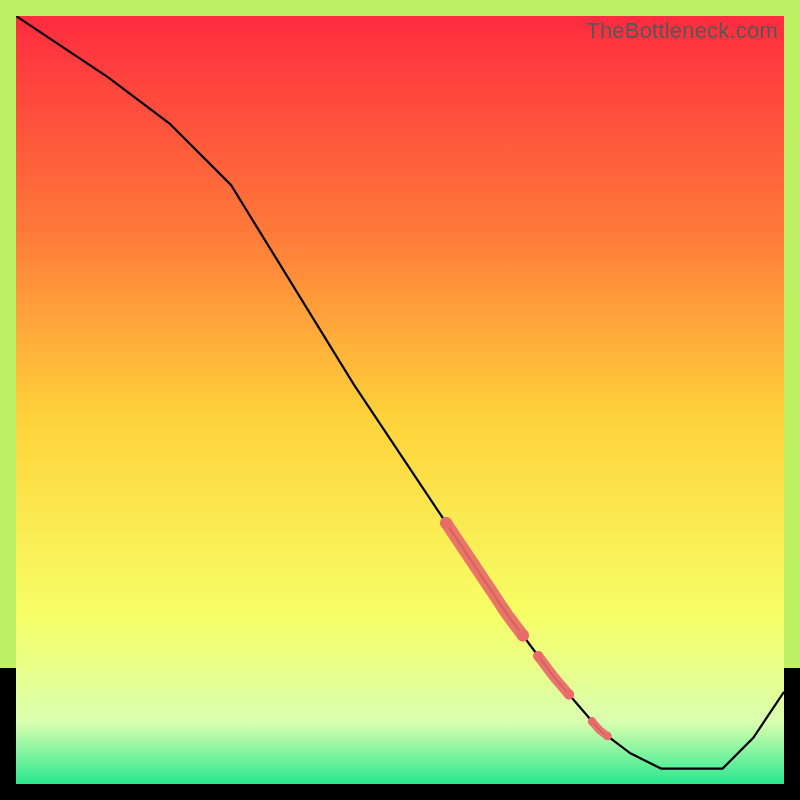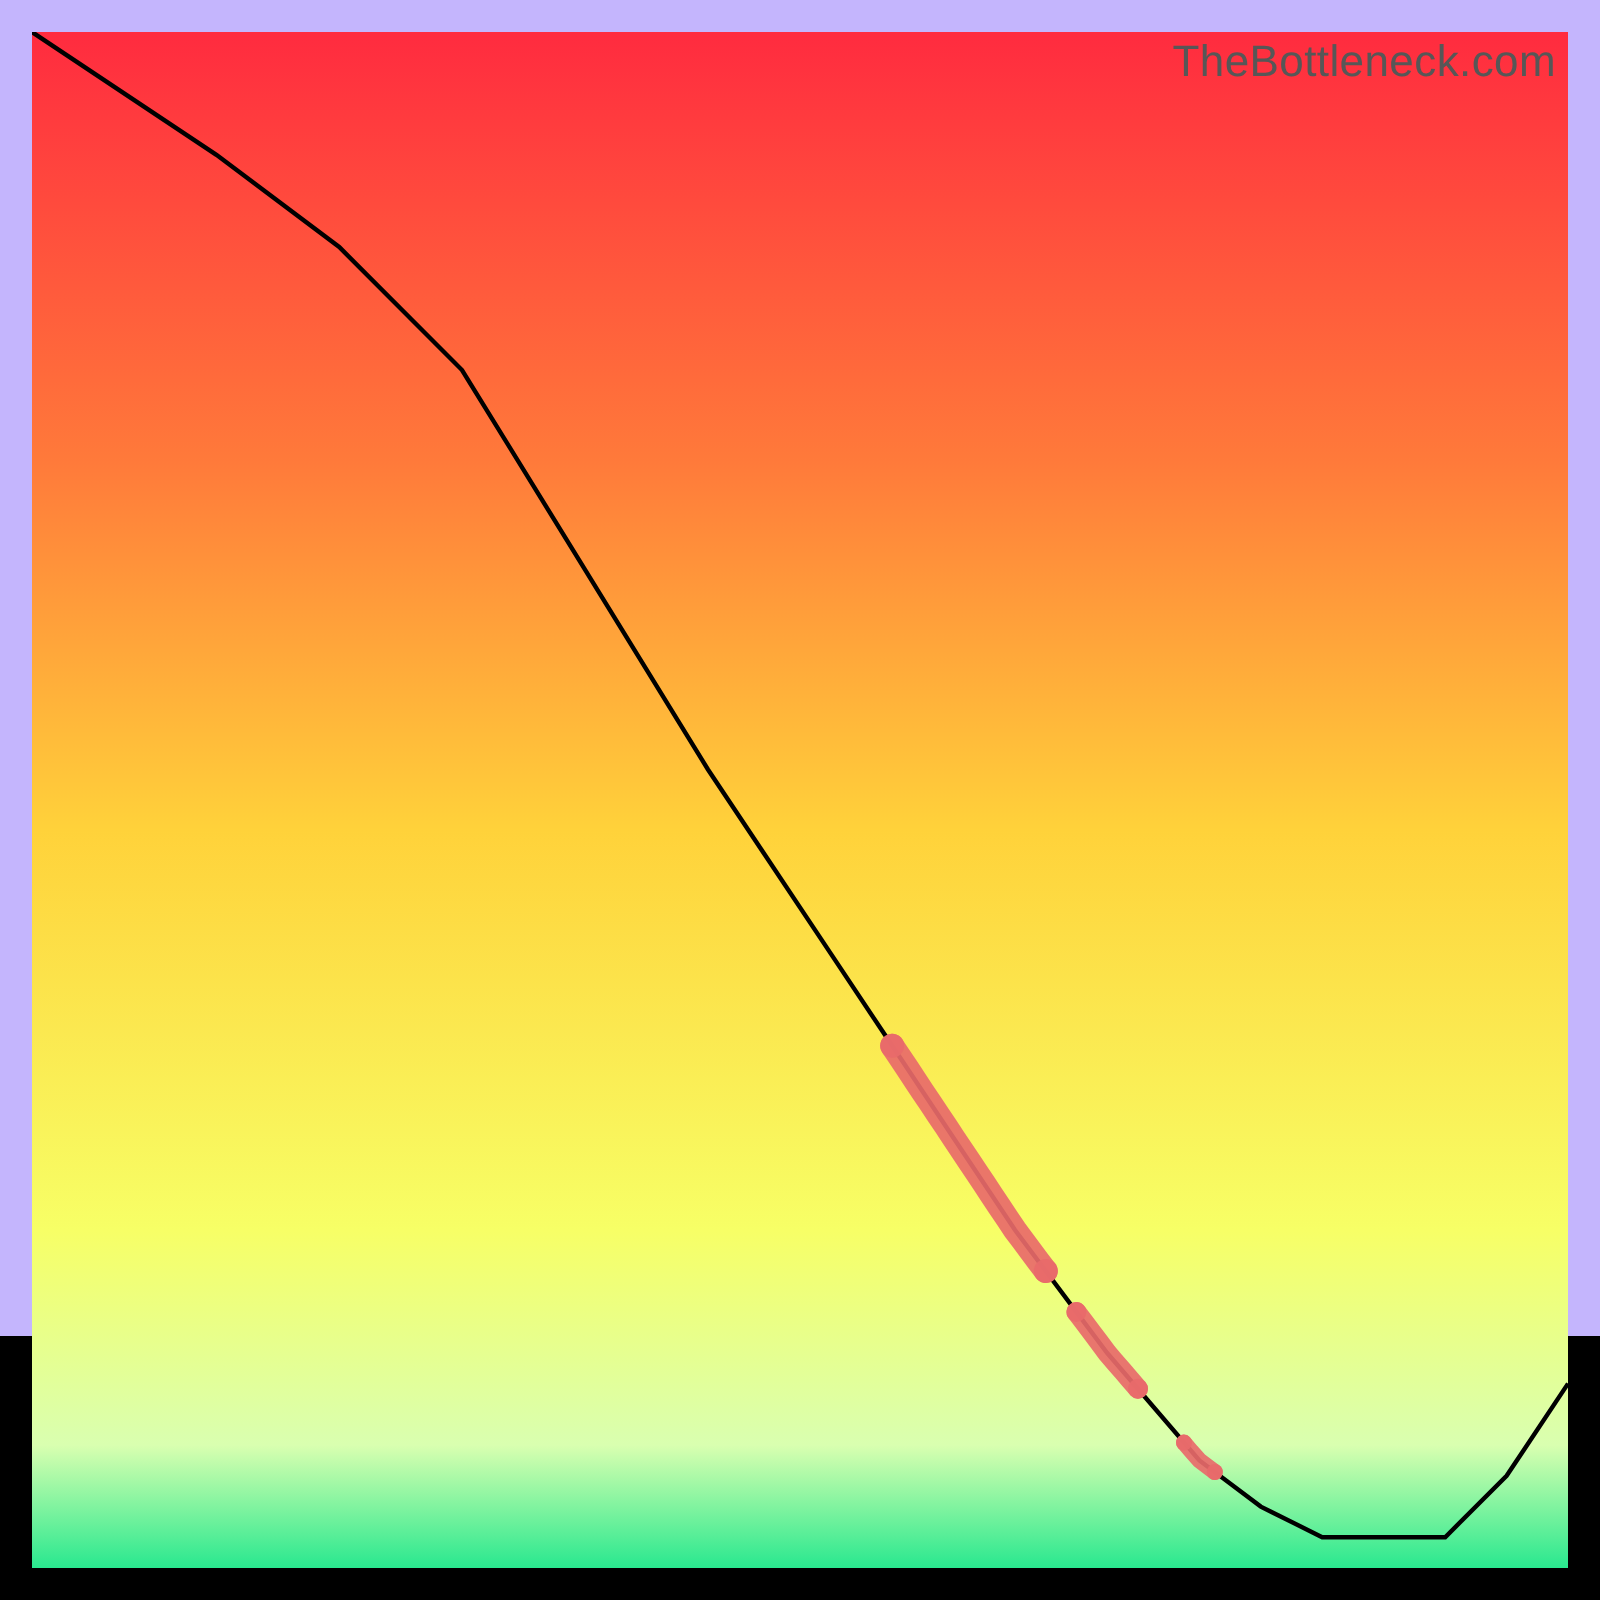--- a/index.html
+++ b/index.html
@@ -8,21 +8,21 @@
     width: 800px;
     height: 800px;
     overflow: hidden;
     background: #000;
     font-family: Arial, Helvetica, sans-serif;
   }
   .frame {
     position: absolute;
     left: 0; top: 0;
     width: 800px; height: 668px;
-    background: #c4b5fd;
+    background: #bef264;
   }
   .plot {
     position: absolute;
     left: 16px;
     top: 16px;
     width: 768px;
     height: 768px;
     overflow: hidden;
   }
   .gradient {

